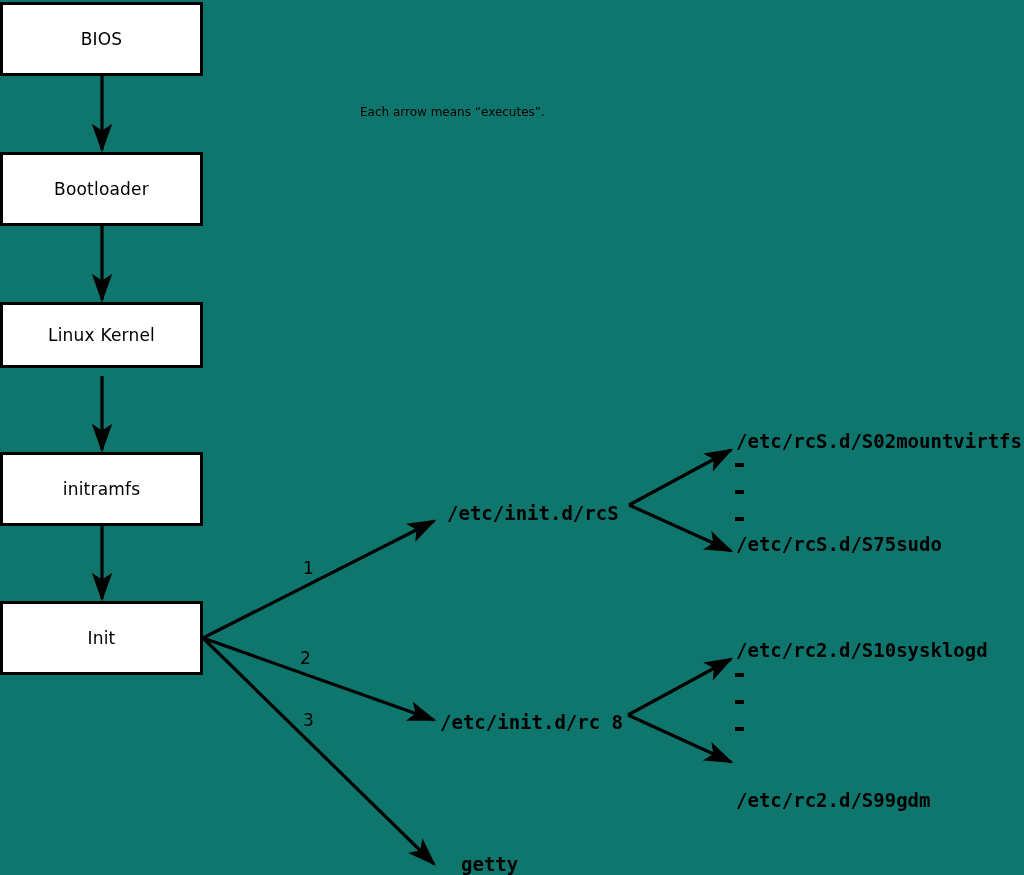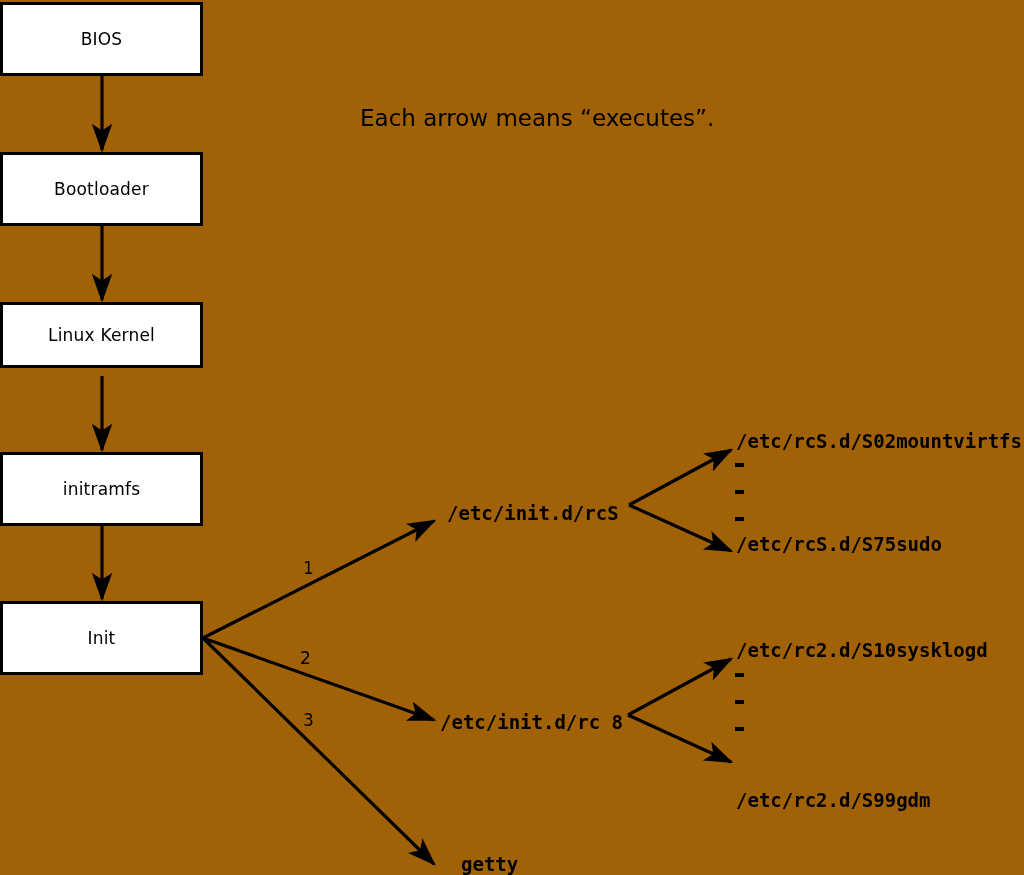--- a/index.html
+++ b/index.html
@@ -4,21 +4,21 @@
 <style>
   html, body {
     margin: 0;
     padding: 0;
     background: #ffffff;
   }
   #stage {
     position: relative;
     width: 1024px;
     height: 875px;
-    background: #a16207;
+    background: #0f766e;
     overflow: hidden;
     font-family: "DejaVu Sans", sans-serif;
   }
   #wire {
     position: absolute;
     left: 0;
     top: 0;
     width: 1024px;
     height: 875px;
   }
@@ -34,21 +34,21 @@
   .node-label {
     font-family: "DejaVu Sans", sans-serif;
     font-size: 17px;
     color: #000000;
     letter-spacing: 0.2px;
     white-space: nowrap;
   }
   .caption {
     position: absolute;
     font-family: "DejaVu Sans", sans-serif;
-    font-size: 23px;
+    font-size: 12px;
     color: #000000;
     white-space: nowrap;
   }
   .mono-label {
     position: absolute;
     font-family: "DejaVu Sans Mono", monospace;
     font-size: 19px;
     color: #000000;
     white-space: nowrap;
     line-height: 1;

